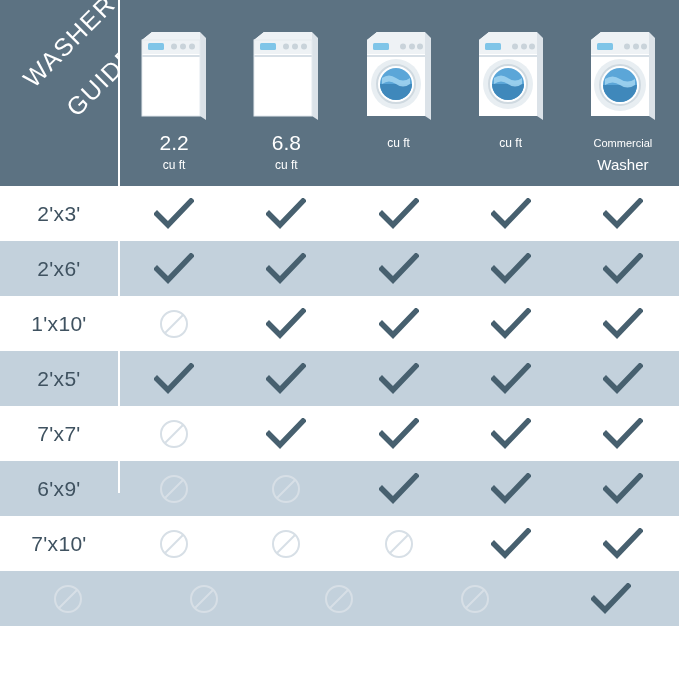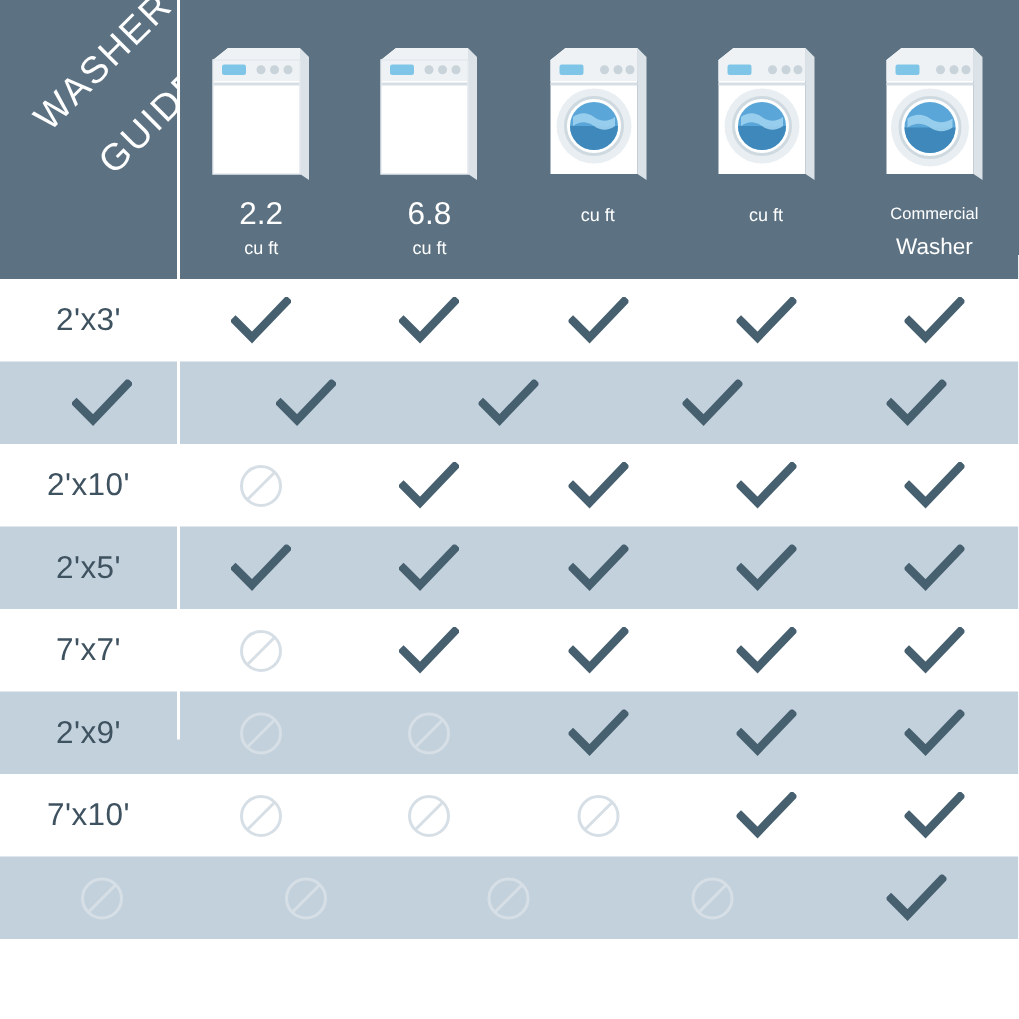--- a/index.html
+++ b/index.html
@@ -300,20 +300,21 @@
   </svg>
           </div>
           <div class="cell">
             <svg class="check" width="40" height="32" viewBox="0 0 40 32">
     <path d="M3 16 L14 27 L37 3" fill="none" stroke="#47606f" stroke-width="5.5" stroke-linecap="square" stroke-linejoin="miter"></path>
   </svg>
           </div>
         </div>
       </div>
       <div class="row alt">
+        <div class="rowlabel">2'x6'</div>
         <div class="cells">
           <div class="cell">
             <svg class="check" width="40" height="32" viewBox="0 0 40 32">
     <path d="M3 16 L14 27 L37 3" fill="none" stroke="#47606f" stroke-width="5.5" stroke-linecap="square" stroke-linejoin="miter"></path>
   </svg>
           </div>
           <div class="cell">
             <svg class="check" width="40" height="32" viewBox="0 0 40 32">
     <path d="M3 16 L14 27 L37 3" fill="none" stroke="#47606f" stroke-width="5.5" stroke-linecap="square" stroke-linejoin="miter"></path>
   </svg>
@@ -329,21 +330,21 @@
   </svg>
           </div>
           <div class="cell">
             <svg class="check" width="40" height="32" viewBox="0 0 40 32">
     <path d="M3 16 L14 27 L37 3" fill="none" stroke="#47606f" stroke-width="5.5" stroke-linecap="square" stroke-linejoin="miter"></path>
   </svg>
           </div>
         </div>
       </div>
       <div class="row white">
-        <div class="rowlabel">2'x10'</div>
+        <div class="rowlabel">1'x10'</div>
         <div class="cells">
           <div class="cell">
             <svg class="nope" width="30" height="30" viewBox="0 0 30 30">
     <circle cx="15" cy="15" r="13" fill="none" stroke="#d7dfe6" stroke-width="2"></circle>
     <line x1="6" y1="24" x2="24" y2="6" stroke="#d7dfe6" stroke-width="2"></line>
   </svg>
           </div>
           <div class="cell">
             <svg class="check" width="40" height="32" viewBox="0 0 40 32">
     <path d="M3 16 L14 27 L37 3" fill="none" stroke="#47606f" stroke-width="5.5" stroke-linecap="square" stroke-linejoin="miter"></path>
@@ -421,21 +422,21 @@
   </svg>
           </div>
           <div class="cell">
             <svg class="check" width="40" height="32" viewBox="0 0 40 32">
     <path d="M3 16 L14 27 L37 3" fill="none" stroke="#47606f" stroke-width="5.5" stroke-linecap="square" stroke-linejoin="miter"></path>
   </svg>
           </div>
         </div>
       </div>
       <div class="row alt">
-        <div class="rowlabel">2'x9'</div>
+        <div class="rowlabel">6'x9'</div>
         <div class="cells">
           <div class="cell">
             <svg class="nope" width="30" height="30" viewBox="0 0 30 30">
     <circle cx="15" cy="15" r="13" fill="none" stroke="#d7dfe6" stroke-width="2"></circle>
     <line x1="6" y1="24" x2="24" y2="6" stroke="#d7dfe6" stroke-width="2"></line>
   </svg>
           </div>
           <div class="cell">
             <svg class="nope" width="30" height="30" viewBox="0 0 30 30">
     <circle cx="15" cy="15" r="13" fill="none" stroke="#d7dfe6" stroke-width="2"></circle>

